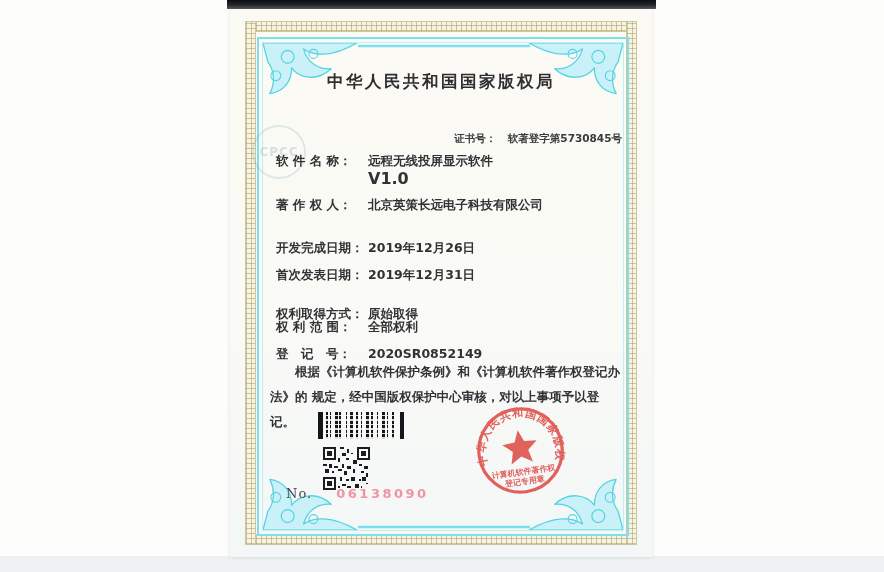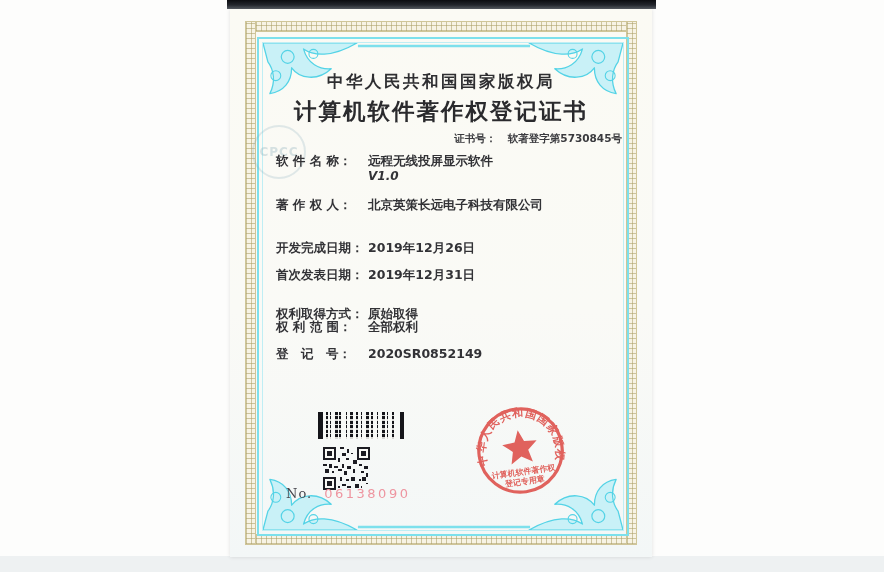--- a/index.html
+++ b/index.html
@@ -51,21 +51,21 @@
     font-size:22.5px; font-weight:700; letter-spacing:2px; color:#2a2a2d; }
   .certno { position:absolute; top:123px; right:30px; font-size:10.5px;
     font-weight:600; color:#3a3a3e; }
   .certno span + span { margin-left:8px; }
 
   
   .row { position:absolute; left:46px; font-size:12.5px; font-weight:600;
     color:#323236; white-space:nowrap; }
   .row .val { position:absolute; left:92px; white-space:nowrap; }
   .r-soft { top:144px; } .r-ver { position:absolute; left:138px; top:160px;
-    font-size:12px; font-weight:600; color:#323236;font-style:italic; }
+    font-size:16px; font-weight:600; color:#323236; }
   .r-owner { top:188px; } .r-dev { top:231px; } .r-pub { top:258px; }
   .r-acq { top:297px; } .r-scope { top:310px; } .r-reg { top:337px; }
 
   
   .statement { position:absolute; left:40px; top:350px; width:354px;
     font-size:12.5px; font-weight:600; color:#323236; line-height:25px;
     text-indent:2em; }
 
   
   .barcode { position:absolute; left:88px; top:403px; width:86px; height:27px;
@@ -84,21 +84,21 @@
     background:repeating-linear-gradient(0deg, rgba(250,250,246,.85) 0 1.5px,
       transparent 1.5px 4.5px); }
 
   
   .qr { position:absolute; left:93px; top:438px; width:47px; height:43px; }
 
   
   .serial { position:absolute; left:56px; top:477px; font-size:13px; }
   .serial .no { font-family:"DejaVu Serif","Liberation Serif",serif;
     color:#45454c; letter-spacing:1px; }
-  .serial .num { margin-left:8px; color:#ee95a0; letter-spacing:2.5px; font-weight:400; }
+  .serial .num { margin-left:20px; color:#ee95a0; letter-spacing:2.5px; font-weight:700; }
 
   
   .issue-date { position:absolute; left:238px; top:474px; font-size:13.5px;
     font-weight:700; color:#222226; letter-spacing:.5px; z-index:1; }
   .stamp { position:absolute; left:246px; top:397px; width:89px; height:89px;
     z-index:2; opacity:.86; transform:rotate(-8deg); }
 </style>
 </head>
 <body>
 
@@ -130,21 +130,20 @@
         <use href="#orn" xlink:href="#orn" transform="translate(3,496) scale(1,-1)"></use>
         <use href="#orn" xlink:href="#orn" transform="translate(369,496) scale(-1,-1)"></use>
       </svg>
     </div>
 
     <div class="watermark">
       <span>CPCC</span>
     </div>
 
     <div class="authority">中华人民共和国国家版权局</div>
-    <div class="title">计算机软件著作权登记证书</div>
 
     <div class="certno">
       <span>证书号：</span>
       <span>软著登字第5730845号</span>
     </div>
 
     <div class="row r-soft">
       <span class="lbl">软 件 名 称：</span>
       <span class="val">远程无线投屏显示软件</span>
     </div>
@@ -173,20 +172,24 @@
     <div class="row r-scope">
       <span class="lbl">权 利 范 围：</span>
       <span class="val">全部权利</span>
     </div>
 
     <div class="row r-reg">
       <span class="lbl">登　记　号：</span>
       <span class="val">2020SR0852149</span>
     </div>
 
+    <p class="statement">
+      <span>根据《计算机软件保护条例》和《计算机软件著作权登记办法》的</span>
+      <span>规定，经中国版权保护中心审核，对以上事项予以登记。</span>
+    </p>
 
     <div class="barcode"></div>
 
     <svg class="qr" viewBox="0 0 25 23" shape-rendering="crispEdges">
       <g fill="#1c1c22">
         <rect x="0" y="0" width="7" height="7"></rect>
           <rect x="18" y="0" width="7" height="7"></rect>
           <rect x="0" y="16" width="7" height="7"></rect>
         <rect x="1" y="1" width="5" height="5" fill="#fafaf6"></rect>
           <rect x="19" y="1" width="5" height="5" fill="#fafaf6"></rect>

